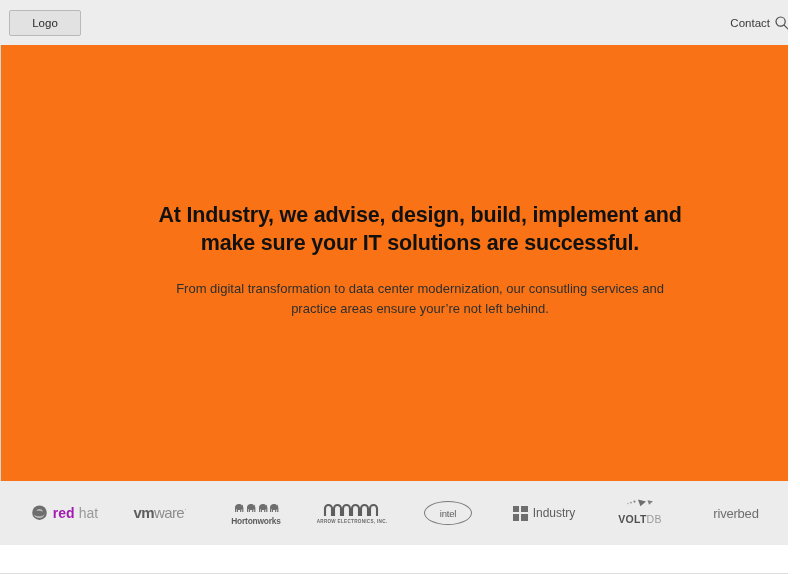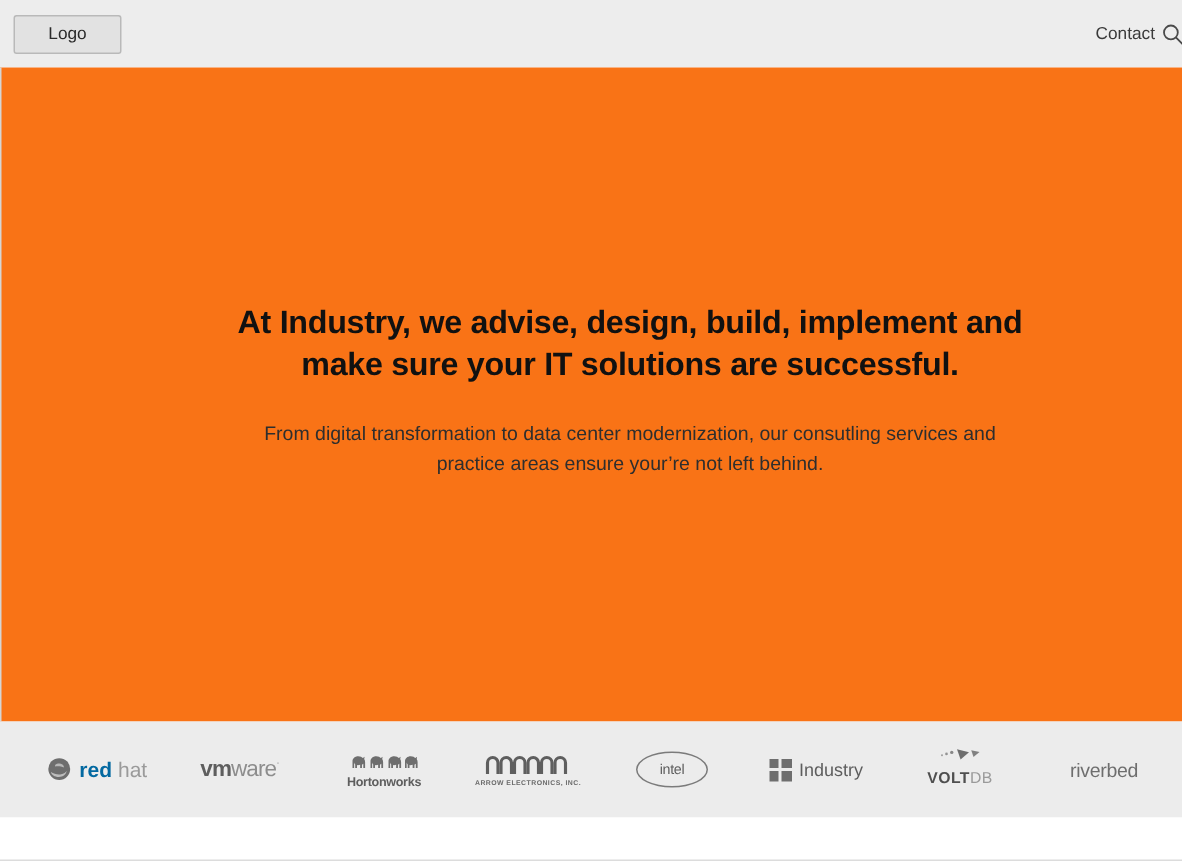--- a/index.html
+++ b/index.html
@@ -100,21 +100,21 @@
   .hpe-rect {
     width: 30px; height: 7px;
     border: 2px solid #747474;
     margin-bottom: 3px;
   }
   .hpe-l1 { font-size: 7.2px; font-weight: bold; color: #5c5c5c; letter-spacing: -0.1px; line-height: 1.15; }
   .hpe-l2 { font-size: 7.2px; font-weight: normal; color: #7a7a7a; line-height: 1.15; }
 
   .rh-row { display: flex; align-items: center; gap: 4px; }
   .rh-mark { width: 19px; height: 19px; display:block; }
-  .rh-red { font-size: 14px; font-weight: bold; color: #0369a1; }
+  .rh-red { font-size: 14px; font-weight: bold; color: #a21caf; }
   .rh-hat { font-size: 14px; font-weight: normal; color: #9a9a9a; }
 
   .vm-bold { font-size: 15px; font-weight: bold; color: #5e5e5e; letter-spacing: -0.6px; }
   .vm-light { font-size: 15px; font-weight: normal; color: #8d8d8d; letter-spacing: -0.6px; }
   .vm-tm { font-size: 7px; color: #9a9a9a; vertical-align: super; }
 
   .hw-eleph { display:block; margin-bottom: 2px; }
   .hw-text { font-size: 8.4px; font-weight: bold; color: #5e5e5e; letter-spacing: -0.2px; }
 
   .arrow-mark { display:block; margin-bottom: 2px; }

